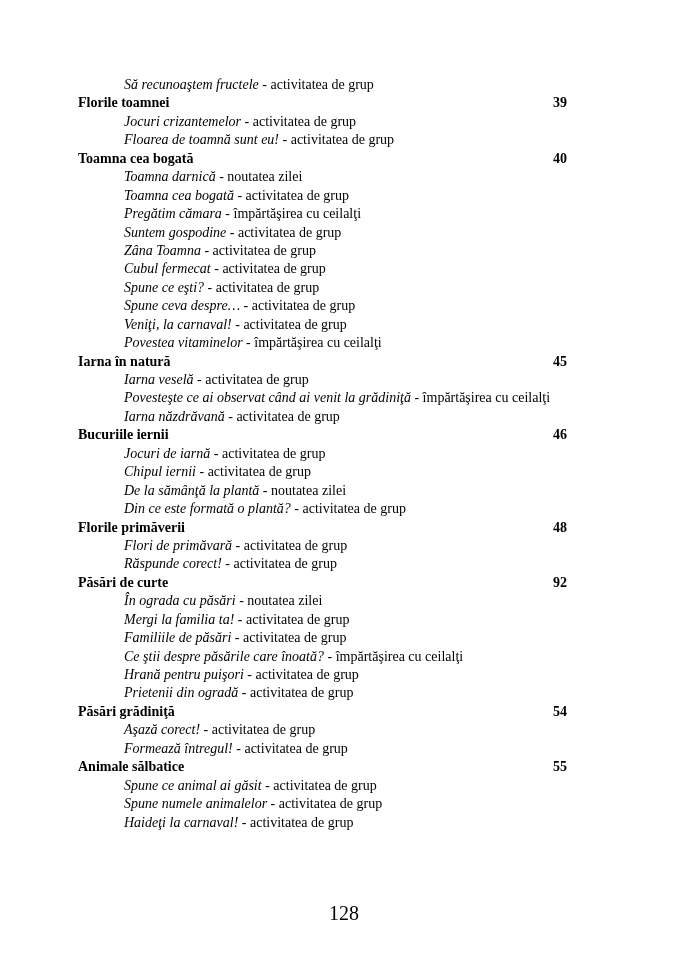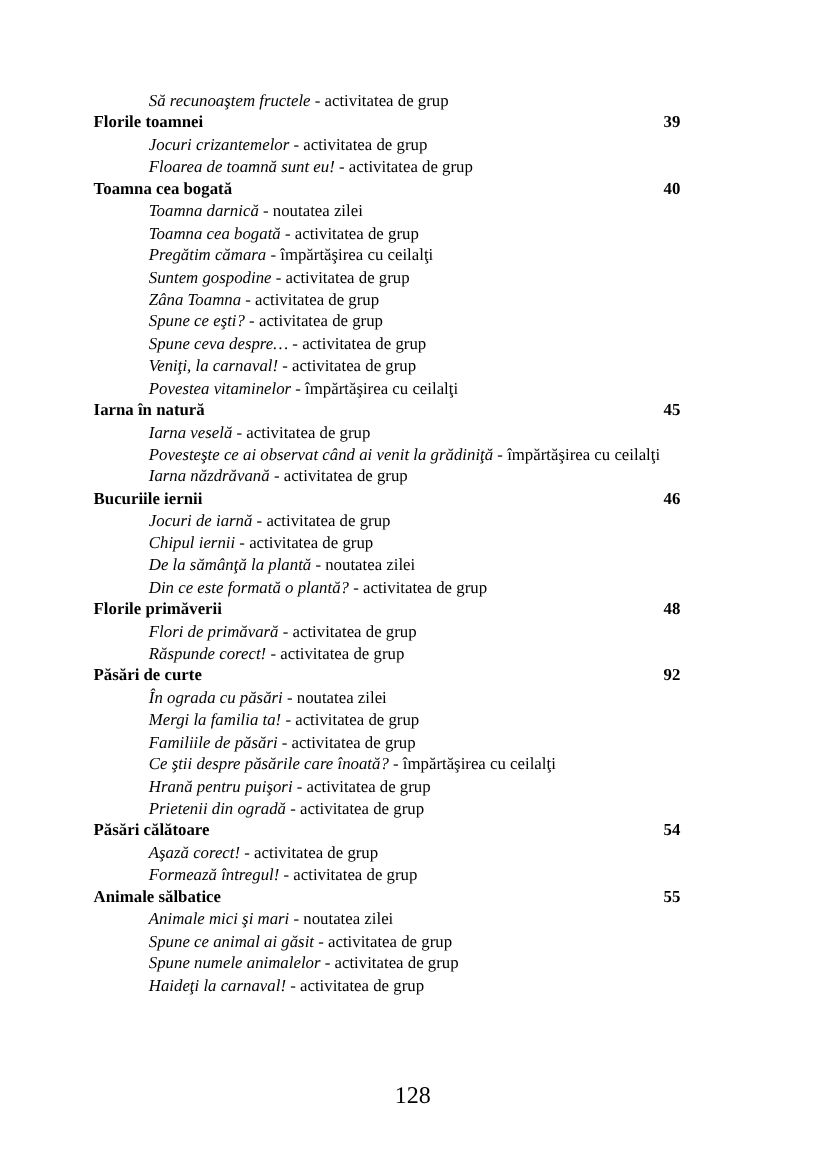--- a/index.html
+++ b/index.html
@@ -65,20 +65,21 @@
       <div class="row sub"><span class="sub-title">Floarea de toamnă sunt eu!</span><span class="sub-sep"> - </span><span class="sub-desc">activitatea de grup</span></div>
       <div class="row section">
         <span class="sec-title">Toamna cea bogată</span>
         <span class="sec-page">40</span>
       </div>
       <div class="row sub"><span class="sub-title">Toamna darnică</span><span class="sub-sep"> - </span><span class="sub-desc">noutatea zilei</span></div>
       <div class="row sub"><span class="sub-title">Toamna cea bogată</span><span class="sub-sep"> - </span><span class="sub-desc">activitatea de grup</span></div>
       <div class="row sub"><span class="sub-title">Pregătim cămara</span><span class="sub-sep"> - </span><span class="sub-desc">împărtăşirea cu ceilalţi</span></div>
       <div class="row sub"><span class="sub-title">Suntem gospodine</span><span class="sub-sep"> - </span><span class="sub-desc">activitatea de grup</span></div>
       <div class="row sub"><span class="sub-title">Zâna Toamna</span><span class="sub-sep"> - </span><span class="sub-desc">activitatea de grup</span></div>
+      <div class="row sub"><span class="sub-title">Cubul fermecat</span><span class="sub-sep"> - </span><span class="sub-desc">activitatea de grup</span></div>
       <div class="row sub"><span class="sub-title">Spune ce eşti?</span><span class="sub-sep"> - </span><span class="sub-desc">activitatea de grup</span></div>
       <div class="row sub"><span class="sub-title">Spune ceva despre…</span><span class="sub-sep"> - </span><span class="sub-desc">activitatea de grup</span></div>
       <div class="row sub"><span class="sub-title">Veniţi, la carnaval!</span><span class="sub-sep"> - </span><span class="sub-desc">activitatea de grup</span></div>
       <div class="row sub"><span class="sub-title">Povestea vitaminelor</span><span class="sub-sep"> - </span><span class="sub-desc">împărtăşirea cu ceilalţi</span></div>
       <div class="row section">
         <span class="sec-title">Iarna în natură</span>
         <span class="sec-page">45</span>
       </div>
       <div class="row sub"><span class="sub-title">Iarna veselă</span><span class="sub-sep"> - </span><span class="sub-desc">activitatea de grup</span></div>
       <div class="row sub"><span class="sub-title">Povesteşte ce ai observat când ai venit la grădiniţă</span><span class="sub-sep"> - </span><span class="sub-desc">împărtăşirea cu ceilalţi</span></div>
@@ -101,28 +102,27 @@
         <span class="sec-title">Păsări de curte</span>
         <span class="sec-page">92</span>
       </div>
       <div class="row sub"><span class="sub-title">În ograda cu păsări</span><span class="sub-sep"> - </span><span class="sub-desc">noutatea zilei</span></div>
       <div class="row sub"><span class="sub-title">Mergi la familia ta!</span><span class="sub-sep"> - </span><span class="sub-desc">activitatea de grup</span></div>
       <div class="row sub"><span class="sub-title">Familiile de păsări</span><span class="sub-sep"> - </span><span class="sub-desc">activitatea de grup</span></div>
       <div class="row sub"><span class="sub-title">Ce ştii despre păsările care înoată?</span><span class="sub-sep"> - </span><span class="sub-desc">împărtăşirea cu ceilalţi</span></div>
       <div class="row sub"><span class="sub-title">Hrană pentru puişori</span><span class="sub-sep"> - </span><span class="sub-desc">activitatea de grup</span></div>
       <div class="row sub"><span class="sub-title">Prietenii din ogradă</span><span class="sub-sep"> - </span><span class="sub-desc">activitatea de grup</span></div>
       <div class="row section">
-        <span class="sec-title">Păsări călătoare</span>
+        <span class="sec-title">Păsări grădiniţă</span>
         <span class="sec-page">54</span>
       </div>
       <div class="row sub"><span class="sub-title">Aşază corect!</span><span class="sub-sep"> - </span><span class="sub-desc">activitatea de grup</span></div>
       <div class="row sub"><span class="sub-title">Formează întregul!</span><span class="sub-sep"> - </span><span class="sub-desc">activitatea de grup</span></div>
       <div class="row section">
         <span class="sec-title">Animale sălbatice</span>
         <span class="sec-page">55</span>
       </div>
-      <div class="row sub"><span class="sub-title">Animale mici şi mari</span><span class="sub-sep"> - </span><span class="sub-desc">noutatea zilei</span></div>
       <div class="row sub"><span class="sub-title">Spune ce animal ai găsit</span><span class="sub-sep"> - </span><span class="sub-desc">activitatea de grup</span></div>
       <div class="row sub"><span class="sub-title">Spune numele animalelor</span><span class="sub-sep"> - </span><span class="sub-desc">activitatea de grup</span></div>
       <div class="row sub"><span class="sub-title">Haideţi la carnaval!</span><span class="sub-sep"> - </span><span class="sub-desc">activitatea de grup</span></div>
     </div>
   <div class="footer">128</div>
 </div>
 
 </body></html>

